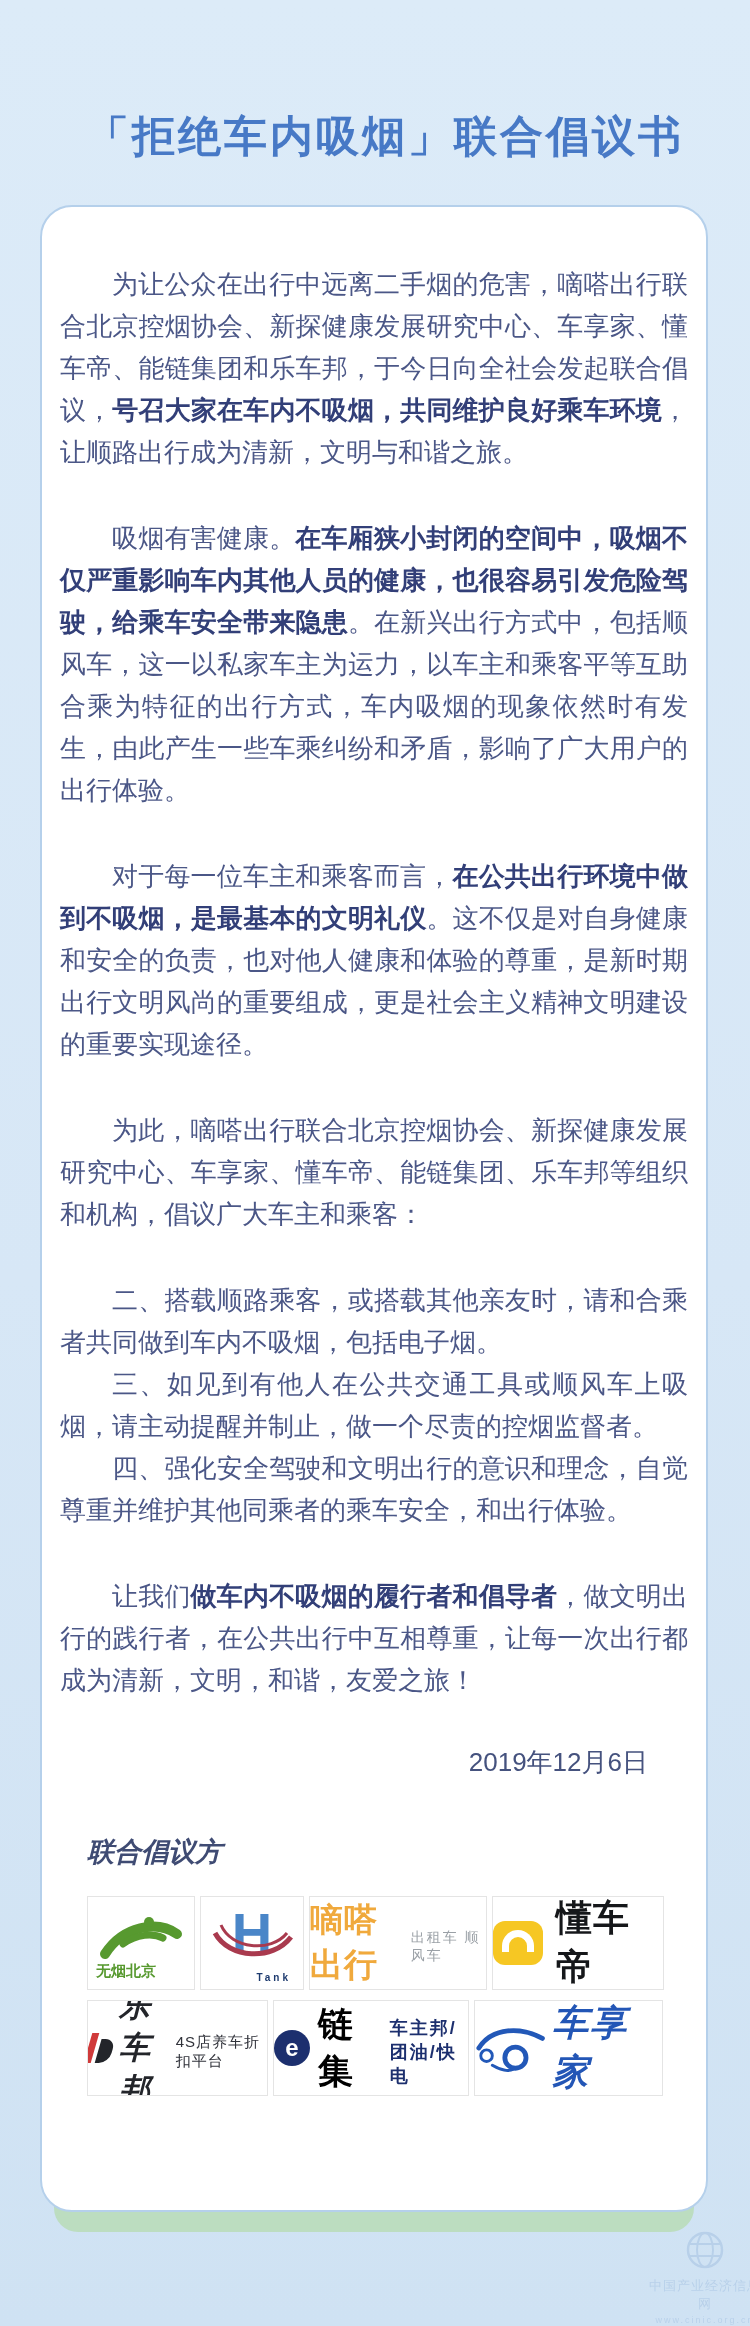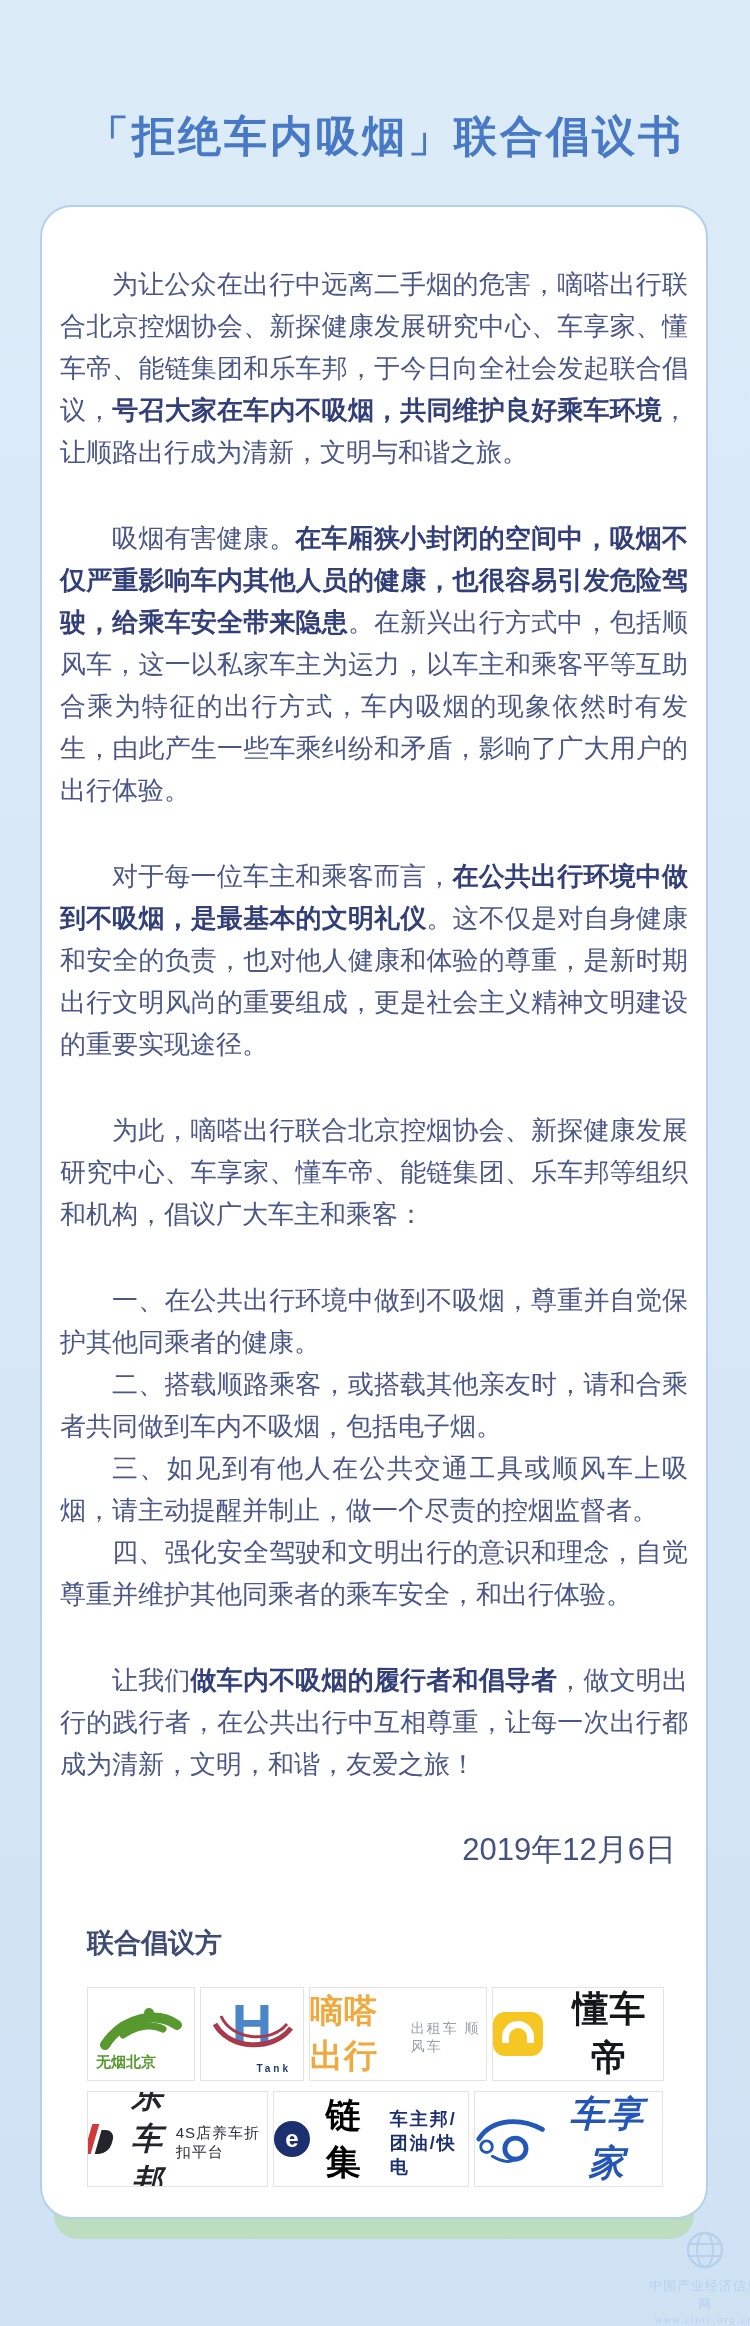--- a/index.html
+++ b/index.html
@@ -15,31 +15,31 @@
         background:#bcddc0;border-radius:24px;z-index:0;}
   .card{position:relative;z-index:1;box-sizing:border-box;background:#ffffff;
         border:2px solid #b5d0eb;border-radius:32px;min-height:2007px;
         padding:56px 18px 30px 18px;}
   
   .doc{color:#4b5787;font-size:26px;line-height:42px;text-align:justify;}
   .doc p.para{margin:0 0 44px 0;text-indent:2em;}
   .doc .list-block{margin:0 0 44px 0;}
   .doc .list-block p.para{margin:0;}
   .doc span.b{font-weight:700;color:#323f78;}
-  .date-line{font-size:31px;color:#45527e;text-align:right;margin:8px 12px 0 0;}
-  .partners-label{margin:54px 0 0 27px;font-size:27px;font-weight:600;color:#3f4b73;}
+  .date-line{font-size:26px;color:#45527e;text-align:right;margin:8px 40px 0 0;}
+  .partners-label{margin:54px 0 0 27px;font-size:27px;font-weight:600;color:#3f4b73;font-style:italic;}
   
   .grid{margin:26px 20px 0 27px;}
   .grow{display:grid;gap:5px;}
   .grow.r1{grid-template-columns:108px 104px 178px 172px;height:94px;}
   .grow.r2{grid-template-columns:181px 196px 189px;height:96px;margin-top:10px;}
   .cell{background:#fff;border:1px solid #e4e4e4;display:flex;align-items:center;
         justify-content:center;overflow:hidden;position:relative;}
   .col{display:flex;flex-direction:row;align-items:center;justify-content:center;}
-  .row{display:flex;align-items:center;justify-content:center;text-align:center;}
+  .row{display:flex;align-items:center;justify-content:center;}
   
   .wy-name{position:absolute;left:8px;bottom:8px;font-size:15px;font-weight:700;color:#57992f;}
   
   .tank{position:relative;width:86px;height:80px;}
   .tank .H{position:absolute;left:50%;top:0;transform:translateX(-50%);
         font-size:56px;line-height:60px;font-weight:800;color:#4a86c8;}
   .tank svg{position:absolute;left:0;top:0;}
   .tank .tk{position:absolute;right:4px;bottom:0;font-size:10px;font-weight:700;
         letter-spacing:3px;color:#1d3a6e;margin-top:26px;}
   
@@ -82,21 +82,20 @@
 
   <div class="card-wrap">
     <div class="card">
 
       <div class="doc">
           <p class="para"><span>为让公众在出行中远离二手烟的危害，嘀嗒出行联合北京控烟协会、新探健康发展研究中心、车享家、懂车帝、能链集团和乐车邦，于今日向全社会发起联合倡议，</span><span class="b">号召大家在车内不吸烟，共同维护良好乘车环境</span><span>，让顺路出行成为清新，文明与和谐之旅。</span></p>
           <p class="para"><span>吸烟有害健康。</span><span class="b">在车厢狭小封闭的空间中，吸烟不仅严重影响车内其他人员的健康，也很容易引发危险驾驶，给乘车安全带来隐患</span><span>。在新兴出行方式中，包括顺风车，这一以私家车主为运力，以车主和乘客平等互助合乘为特征的出行方式，车内吸烟的现象依然时有发生，由此产生一些车乘纠纷和矛盾，影响了广大用户的出行体验。</span></p>
           <p class="para"><span>对于每一位车主和乘客而言，</span><span class="b">在公共出行环境中做到不吸烟，是最基本的文明礼仪</span><span>。这不仅是对自身健康和安全的负责，也对他人健康和体验的尊重，是新时期出行文明风尚的重要组成，更是社会主义精神文明建设的重要实现途径。</span></p>
           <p class="para"><span>为此，嘀嗒出行联合北京控烟协会、新探健康发展研究中心、车享家、懂车帝、能链集团、乐车邦等组织和机构，倡议广大车主和乘客：</span></p>
           <div class="list-block">
-            <p class="para">一、在公共出行环境中做到不吸烟，尊重并自觉保护其他同乘者的健康。</p>
             <p class="para">二、搭载顺路乘客，或搭载其他亲友时，请和合乘者共同做到车内不吸烟，包括电子烟。</p>
             <p class="para">三、如见到有他人在公共交通工具或顺风车上吸烟，请主动提醒并制止，做一个尽责的控烟监督者。</p>
             <p class="para">四、强化安全驾驶和文明出行的意识和理念，自觉尊重并维护其他同乘者的乘车安全，和出行体验。</p>
           </div>
           <p class="para"><span>让我们</span><span class="b">做车内不吸烟的履行者和倡导者</span><span>，做文明出行的践行者，在公共出行中互相尊重，让每一次出行都成为清新，文明，和谐，友爱之旅！</span></p>
         </div>
 
       <div class="date-line">2019年12月6日</div>
 
       <div class="partners-label">联合倡议方</div>

